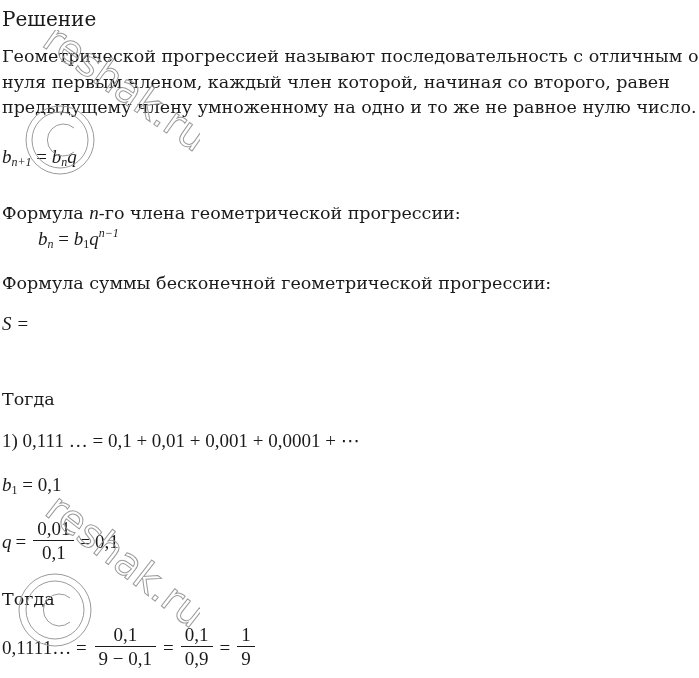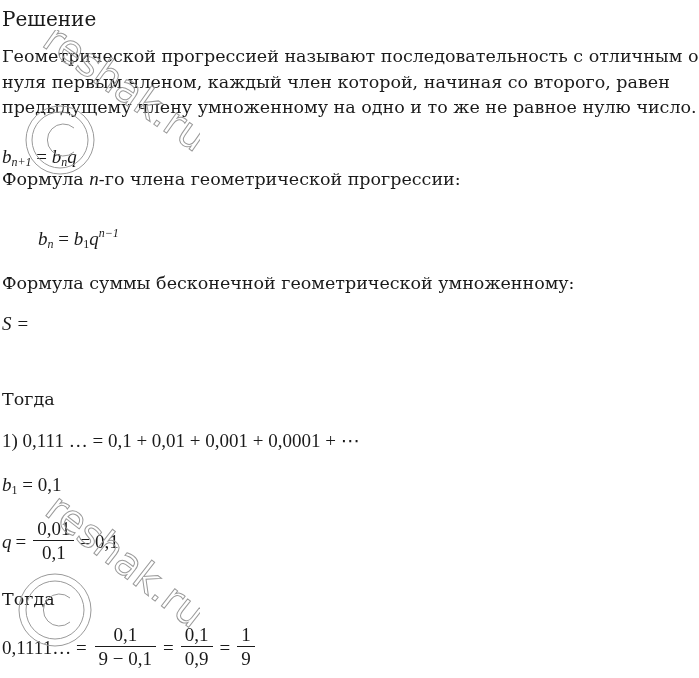--- a/index.html
+++ b/index.html
@@ -33,31 +33,31 @@
   <div class="line para" style="top:45px;">Геометрической прогрессией называют последовательность с отличным от</div>
   <div class="line para" style="top:71px;">нуля первым членом, каждый член которой, начиная со второго, равен</div>
   <div class="line para" style="top:96px;">предыдущему члену умноженному на одно и то же не равное нулю число.</div>
 
   <div class="line m" style="top:146px;">
     <span class="it">b</span><sub class="it">n+1</sub>
     <span>=</span>
     <span class="it">b</span><sub class="it">n</sub><span class="it">q</span>
   </div>
 
-  <div class="line para" style="top:168px;">
+  <div class="line para" style="top:202px;">
     <span>Формула </span><span class="it m">n</span><span>-го члена геометрической прогрессии:</span>
   </div>
 
   <div class="line m" style="top:228px;margin-left:36px;">
     <span class="it">b</span><sub class="it">n</sub>
     <span>=</span>
     <span class="it">b</span><sub>1</sub><span class="it">q</span><sup class="it">n−1</sup>
   </div>
 
-  <div class="line para" style="top:272px;">Формула суммы бесконечной геометрической умноженному:</div>
+  <div class="line para" style="top:272px;">Формула суммы бесконечной геометрической прогрессии:</div>
 
   <div class="line m eqrow" style="top:313px;">
     <span class="it">S</span>
     <span style="margin:0 6px;">=</span>
   </div>
 
   <div class="line para" style="top:388px;">Тогда</div>
 
   <div class="line m" style="top:430px;text-align:center;">1) 0,111 … = 0,1 + 0,01 + 0,001 + 0,0001 + ⋯</div>
 

